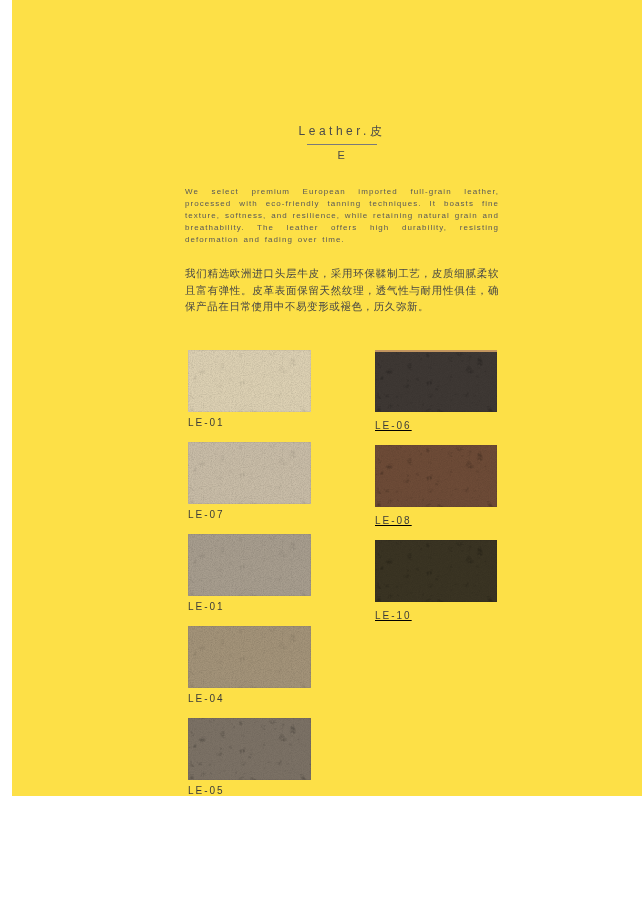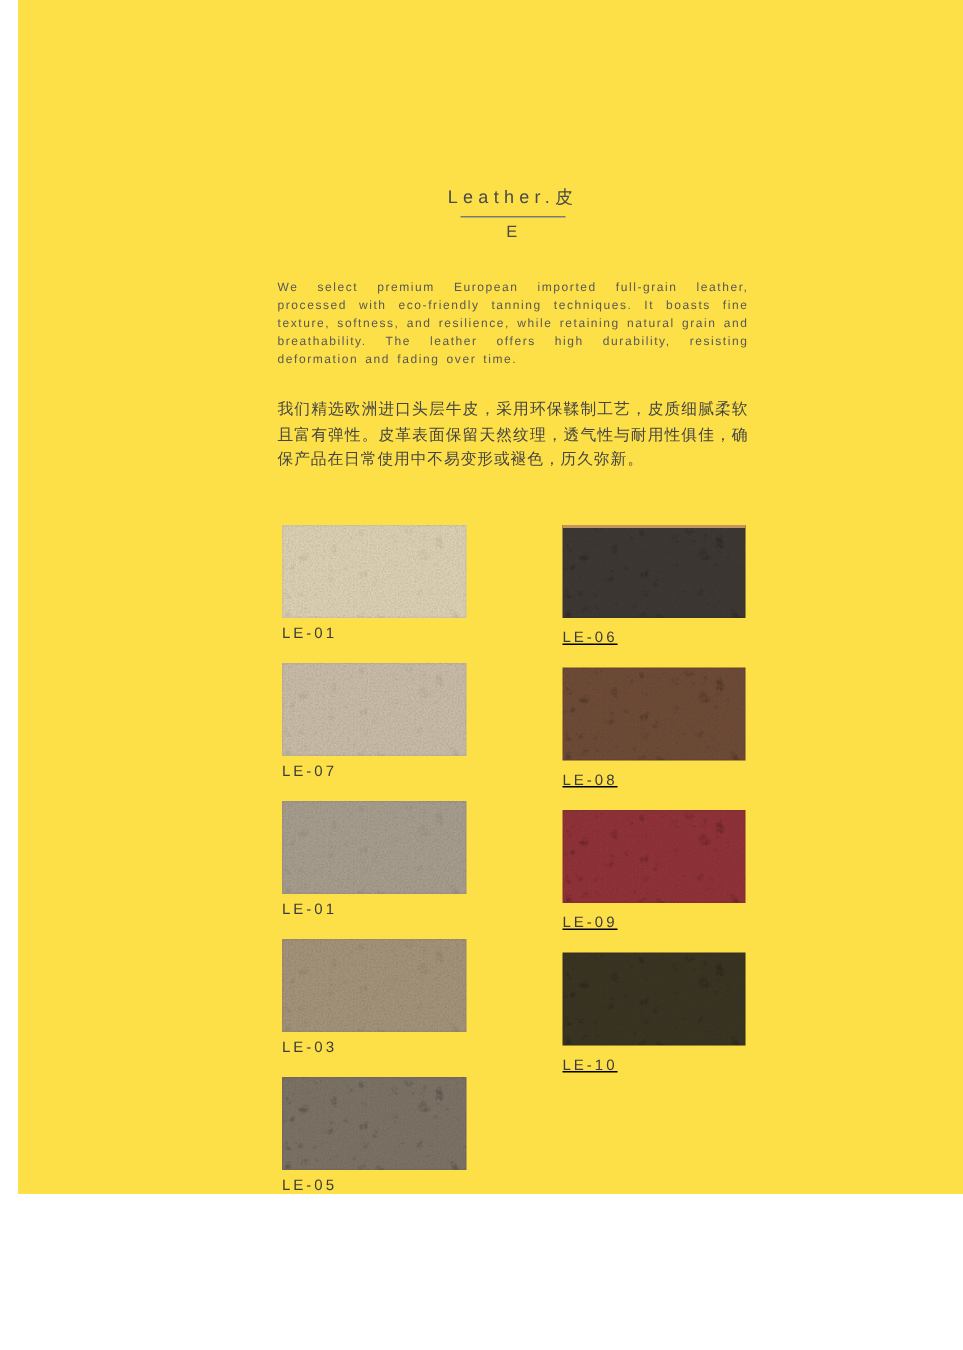--- a/index.html
+++ b/index.html
@@ -157,21 +157,21 @@
 
         <div class="cell">
           <div class="swatch fine" style="background-color: rgb(163, 147, 121);">
             <svg class="tex" preserveAspectRatio="none">
                 <rect class="tex-pebble" width="100%" height="100%" filter="url(#fpebble)"></rect>
                 <rect class="tex-grain" width="100%" height="100%" filter="url(#fgrain)"></rect>
               </svg>
             <div class="edge edge-top"></div>
             <div class="edge edge-bottom"></div>
           </div>
-          <div class="code">LE-03</div>
+          <div class="code">LE-04</div>
         </div>
 
         <div class="cell">
           <div class="swatch pebbled" style="background-color: rgb(123, 113, 101);">
             <svg class="tex" preserveAspectRatio="none">
                 <rect class="tex-pebble" width="100%" height="100%" filter="url(#fpebble)"></rect>
                 <rect class="tex-grain" width="100%" height="100%" filter="url(#fgrain)"></rect>
               </svg>
             <div class="edge edge-top"></div>
             <div class="edge edge-bottom"></div>
@@ -201,31 +201,20 @@
             <svg class="tex" preserveAspectRatio="none">
                 <rect class="tex-pebble" width="100%" height="100%" filter="url(#fpebble)"></rect>
                 <rect class="tex-grain" width="100%" height="100%" filter="url(#fgrain)"></rect>
               </svg>
             <div class="edge edge-top"></div>
             <div class="edge edge-bottom"></div>
           </div>
           <div class="code">LE-08</div>
         </div>
 
-        <div class="cell">
-          <div class="swatch pebbled" style="background-color: rgb(143, 50, 57);">
-            <svg class="tex" preserveAspectRatio="none">
-                <rect class="tex-pebble" width="100%" height="100%" filter="url(#fpebble)"></rect>
-                <rect class="tex-grain" width="100%" height="100%" filter="url(#fgrain)"></rect>
-              </svg>
-            <div class="edge edge-top"></div>
-            <div class="edge edge-bottom"></div>
-          </div>
-          <div class="code">LE-09</div>
-        </div>
 
         <div class="cell">
           <div class="swatch pebbled" style="background-color: rgb(58, 52, 35);">
             <svg class="tex" preserveAspectRatio="none">
                 <rect class="tex-pebble" width="100%" height="100%" filter="url(#fpebble)"></rect>
                 <rect class="tex-grain" width="100%" height="100%" filter="url(#fgrain)"></rect>
               </svg>
             <div class="edge edge-top"></div>
             <div class="edge edge-bottom"></div>
           </div>

